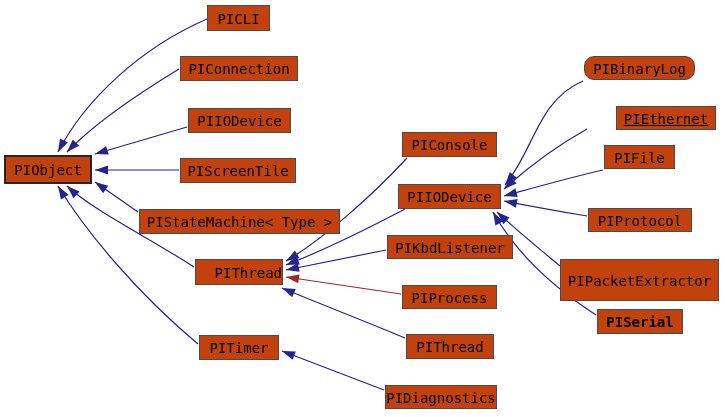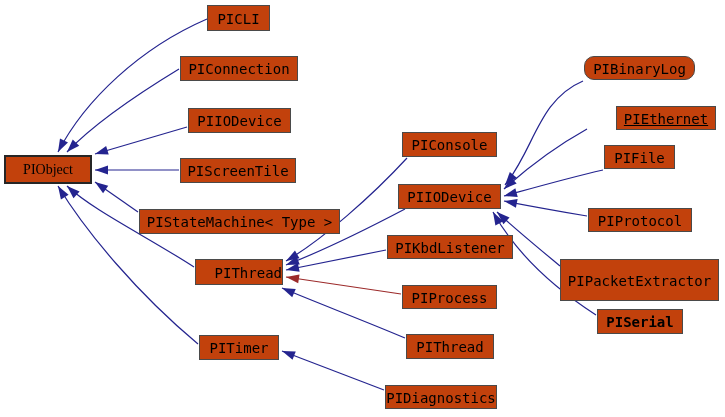--- a/index.html
+++ b/index.html
@@ -15,21 +15,21 @@
   .node{
     position:absolute;
     box-sizing:border-box;
     background:#c2410c;
     border:1px solid #4a4a4a;
     display:flex;align-items:center;justify-content:center;
     font-size:14px;color:#000000;
     white-space:nowrap;
     cursor:pointer;
   }
-  .node.main{border:2px solid #262626;font-family:Liberation Serif, serif;}
+  .node.main{border:2px solid #262626;}
   .node span{display:block;line-height:1;padding-top:1px;}
 </style>
 </head>
 <body>
 
 <div class="canvas">
   <svg id="edges" viewBox="0 0 725 417" xmlns="http://www.w3.org/2000/svg">
     <defs>
       <marker id="arrow-public" markerUnits="userSpaceOnUse" markerWidth="16" markerHeight="12" refX="14" refY="5" orient="auto">
         <path d="M1,0.5 L14,5 L1,9.5 z" fill="#24248f"></path>

